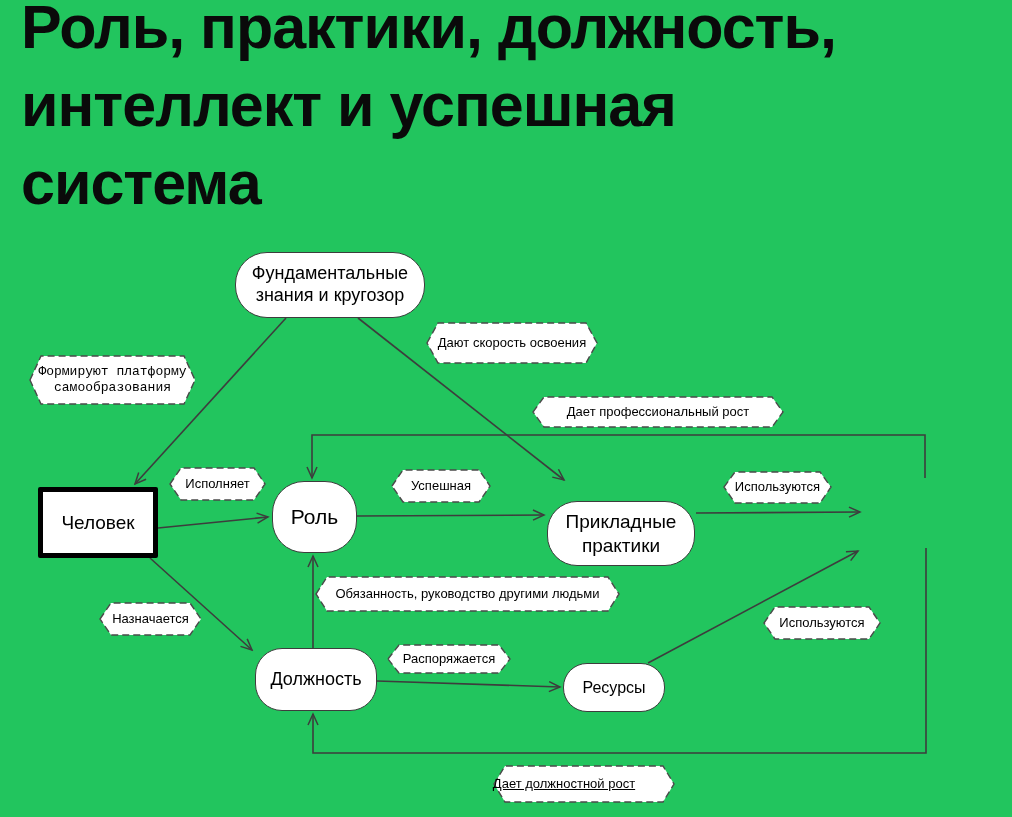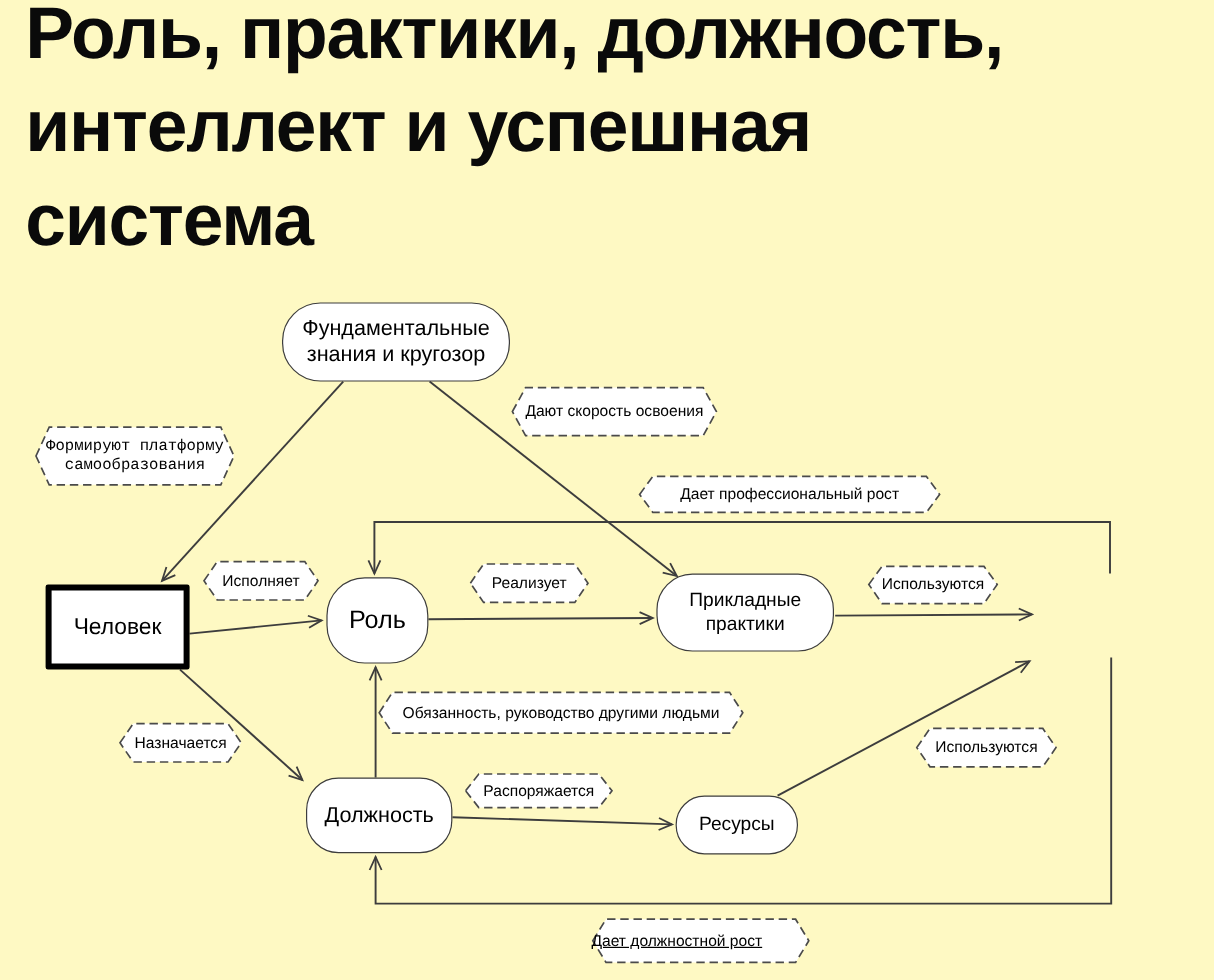--- a/index.html
+++ b/index.html
@@ -1,17 +1,17 @@
 <!DOCTYPE html>
 <html lang="ru"><head>
 <meta charset="utf-8">
 <style>
   html,body { margin:0; padding:0; background:#ffffff; }
   body { font-family:"Liberation Sans", sans-serif; }
-  .stage { position:relative; width:1012px; height:817px; background:#fef9c3; overflow:hidden; }
+  .stage { position:relative; width:1012px; height:817px; background:#22c55e; overflow:hidden; }
 
   
   .title { position:absolute; left:21px; top:-12px; margin:0; color:#0a0a0a;
            font-size:61px; font-weight:700; letter-spacing:-1px; line-height:78px; }
   .title span { display:block; white-space:nowrap; }
 
   
   svg.wires { position:absolute; left:0; top:0; width:1012px; height:817px; }
   .edge { fill:none; stroke:#3d3d3d; stroke-width:1.6px; }
   .hex  { fill:#ffffff; stroke:#4a4a4a; stroke-width:1.4px; stroke-dasharray:7 4; }
@@ -77,42 +77,42 @@
   </div>
 
   <div class="node bold-rect" style="left:38px; top:487px; width:120px; height:71px; font-size:19px;">
     <span>Человек</span>
   </div>
 
   <div class="node rounded" style="left:272px; top:481px; width:85px; height:72px; font-size:21px; border-radius:32px;">
     <span>Роль</span>
   </div>
 
-  <div class="node rounded" style="left:547px; top:478px; width:148px; height:65px; font-size:16px; border-radius:30px;">
+  <div class="node rounded" style="left:547px; top:501px; width:148px; height:65px; font-size:19px; border-radius:30px;">
     <span>Прикладные практики</span>
   </div>
 
 
   <div class="node rounded" style="left:255px; top:648px; width:122px; height:63px; font-size:18px; border-radius:27px;">
     <span>Должность</span>
   </div>
 
   <div class="node rounded" style="left:563px; top:663px; width:102px; height:49px; font-size:16px; border-radius:24px;">
     <span>Ресурсы</span>
   </div>
 
   <div class="hexlabel" style="left:427px; top:323px; width:170px; height:40px;">Дают скорость освоения</div>
 
   <div class="hexlabel wrap" style="left:34px; top:356px; width:157px; height:48px;">Формируют платформу самообразования</div>
 
   <div class="hexlabel" style="left:533px; top:397px; width:250px; height:30px;">Дает профессиональный рост</div>
 
   <div class="hexlabel" style="left:170px; top:468px; width:95px; height:32px;">Исполняет</div>
 
-  <div class="hexlabel" style="left:392px; top:470px; width:98px; height:32px;">Реализует</div>
+  <div class="hexlabel" style="left:392px; top:470px; width:98px; height:32px;">Успешная</div>
 
   <div class="hexlabel" style="left:724px; top:472px; width:107px; height:31px;">Используются</div>
 
   <div class="hexlabel" style="left:316px; top:577px; width:303px; height:34px;">Обязанность, руководство другими людьми</div>
 
   <div class="hexlabel" style="left:100px; top:603px; width:101px; height:32px;">Назначается</div>
 
   <div class="hexlabel" style="left:764px; top:607px; width:116px; height:32px;">Используются</div>
 
   <div class="hexlabel" style="left:388px; top:645px; width:122px; height:28px;">Распоряжается</div>

